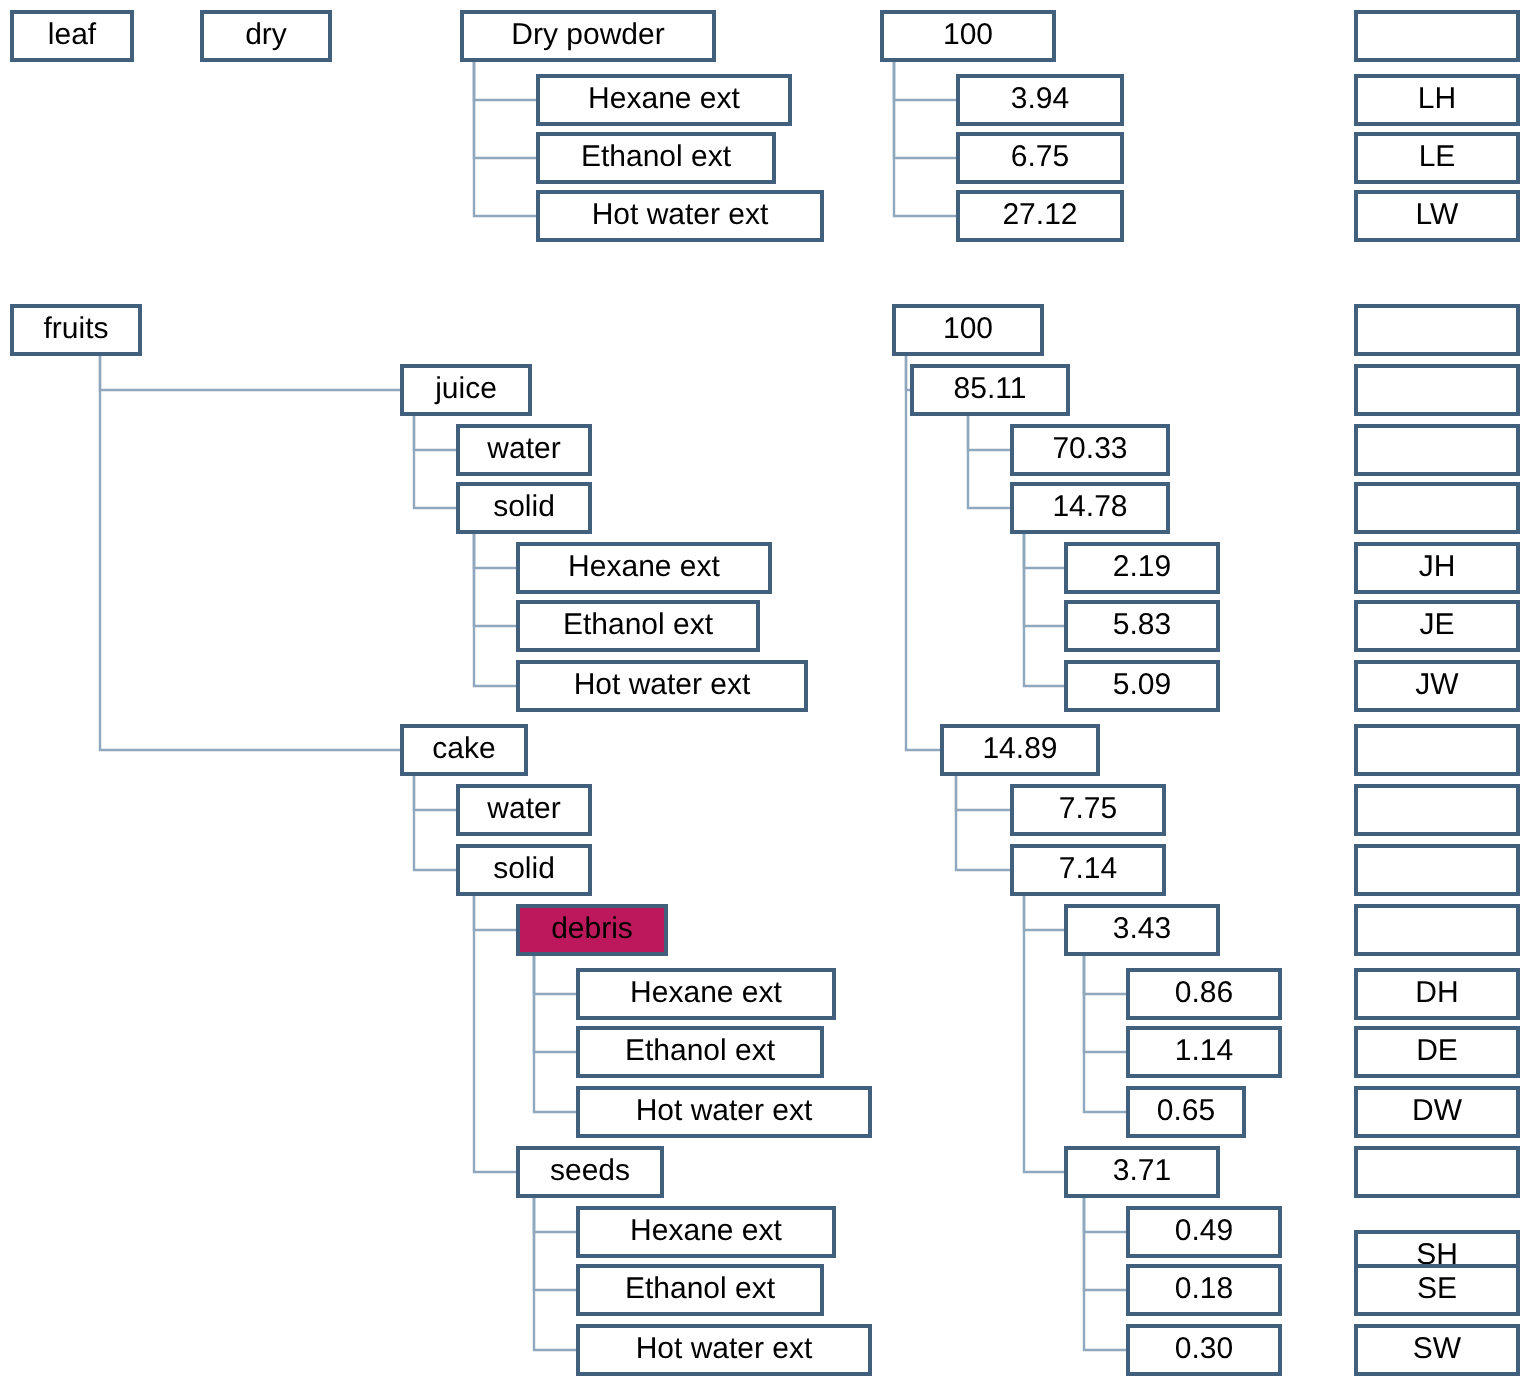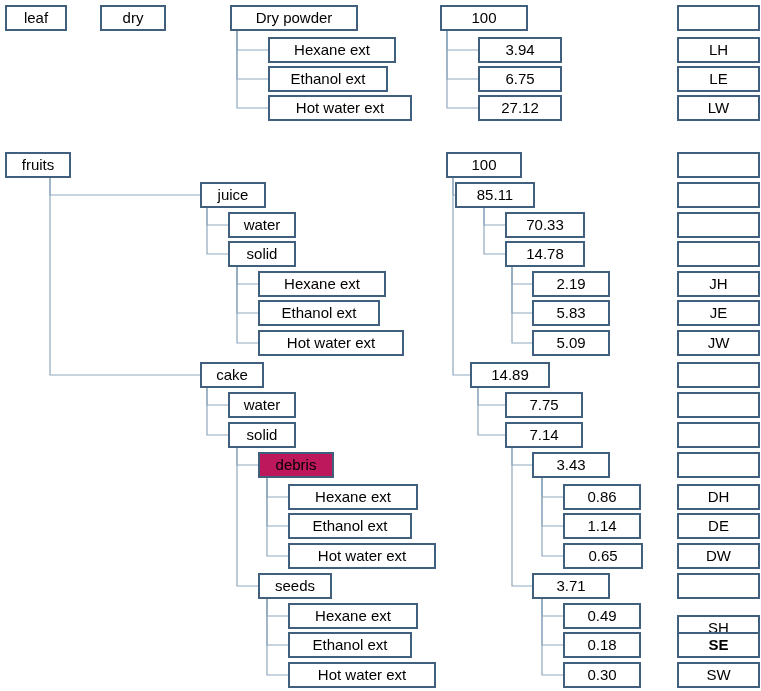--- a/index.html
+++ b/index.html
@@ -215,36 +215,36 @@
     <div class="node" style="left: 505px; top: 241px; width: 80px; border-color: rgb(65, 96, 126); background: rgb(255, 255, 255);">14.78</div>
     <div class="node" style="left: 532px; top: 271px; width: 78px; border-color: rgb(65, 96, 126); background: rgb(255, 255, 255);">2.19</div>
     <div class="node" style="left: 532px; top: 300px; width: 78px; border-color: rgb(65, 96, 126); background: rgb(255, 255, 255);">5.83</div>
     <div class="node" style="left: 532px; top: 330px; width: 78px; border-color: rgb(65, 96, 126); background: rgb(255, 255, 255);">5.09</div>
     <div class="node" style="left: 470px; top: 362px; width: 80px; border-color: rgb(65, 96, 126); background: rgb(255, 255, 255);">14.89</div>
     <div class="node" style="left: 505px; top: 392px; width: 78px; border-color: rgb(65, 96, 126); background: rgb(255, 255, 255);">7.75</div>
     <div class="node" style="left: 505px; top: 422px; width: 78px; border-color: rgb(65, 96, 126); background: rgb(255, 255, 255);">7.14</div>
     <div class="node" style="left: 532px; top: 452px; width: 78px; border-color: rgb(65, 96, 126); background: rgb(255, 255, 255);">3.43</div>
     <div class="node" style="left: 563px; top: 484px; width: 78px; border-color: rgb(65, 96, 126); background: rgb(255, 255, 255);">0.86</div>
     <div class="node" style="left: 563px; top: 513px; width: 78px; border-color: rgb(65, 96, 126); background: rgb(255, 255, 255);">1.14</div>
-    <div class="node" style="left: 563px; top: 543px; width: 80px; border-color: rgb(65, 96, 126); background: rgb(255, 255, 255);">0.65</div>
+    <div class="node" style="left: 563px; top: 543px; width: 60px; border-color: rgb(65, 96, 126); background: rgb(255, 255, 255);">0.65</div>
     <div class="node" style="left: 532px; top: 573px; width: 78px; border-color: rgb(65, 96, 126); background: rgb(255, 255, 255);">3.71</div>
     <div class="node" style="left: 563px; top: 603px; width: 78px; border-color: rgb(65, 96, 126); background: rgb(255, 255, 255);">0.49</div>
     <div class="node" style="left: 563px; top: 632px; width: 78px; border-color: rgb(65, 96, 126); background: rgb(255, 255, 255);">0.18</div>
     <div class="node" style="left: 563px; top: 662px; width: 78px; border-color: rgb(65, 96, 126); background: rgb(255, 255, 255);">0.30</div>
     <div class="node empty" style="left: 677px; top: 152px; width: 83px; border-color: rgb(65, 96, 126); background: rgb(255, 255, 255);"></div>
     <div class="node empty" style="left: 677px; top: 182px; width: 83px; border-color: rgb(65, 96, 126); background: rgb(255, 255, 255);"></div>
     <div class="node empty" style="left: 677px; top: 212px; width: 83px; border-color: rgb(65, 96, 126); background: rgb(255, 255, 255);"></div>
     <div class="node empty" style="left: 677px; top: 241px; width: 83px; border-color: rgb(65, 96, 126); background: rgb(255, 255, 255);"></div>
     <div class="node" style="left: 677px; top: 271px; width: 83px; border-color: rgb(65, 96, 126); background: rgb(255, 255, 255);">JH</div>
     <div class="node" style="left: 677px; top: 300px; width: 83px; border-color: rgb(65, 96, 126); background: rgb(255, 255, 255);">JE</div>
     <div class="node" style="left: 677px; top: 330px; width: 83px; border-color: rgb(65, 96, 126); background: rgb(255, 255, 255);">JW</div>
     <div class="node empty" style="left: 677px; top: 362px; width: 83px; border-color: rgb(65, 96, 126); background: rgb(255, 255, 255);"></div>
     <div class="node empty" style="left: 677px; top: 392px; width: 83px; border-color: rgb(65, 96, 126); background: rgb(255, 255, 255);"></div>
     <div class="node empty" style="left: 677px; top: 422px; width: 83px; border-color: rgb(65, 96, 126); background: rgb(255, 255, 255);"></div>
     <div class="node empty" style="left: 677px; top: 452px; width: 83px; border-color: rgb(65, 96, 126); background: rgb(255, 255, 255);"></div>
     <div class="node" style="left: 677px; top: 484px; width: 83px; border-color: rgb(65, 96, 126); background: rgb(255, 255, 255);">DH</div>
     <div class="node" style="left: 677px; top: 513px; width: 83px; border-color: rgb(65, 96, 126); background: rgb(255, 255, 255);">DE</div>
     <div class="node" style="left: 677px; top: 543px; width: 83px; border-color: rgb(65, 96, 126); background: rgb(255, 255, 255);">DW</div>
     <div class="node empty" style="left: 677px; top: 573px; width: 83px; border-color: rgb(65, 96, 126); background: rgb(255, 255, 255);"></div>
     <div class="node" style="left: 677px; top: 603px; width: 83px; border-color: rgb(65, 96, 126); background: rgb(255, 255, 255); margin-top: 12px;">SH</div>
-    <div class="node" style="left: 677px; top: 632px; width: 83px; border-color: rgb(65, 96, 126); background: rgb(255, 255, 255); font-weight: bold;">SE</div>
+    <div class="node" style="left: 677px; top: 632px; width: 83px; border-color: rgb(65, 96, 126); background: rgb(255, 255, 255);">SE</div>
     <div class="node" style="left: 677px; top: 662px; width: 83px; border-color: rgb(65, 96, 126); background: rgb(255, 255, 255);">SW</div>
   </div>
 
 </body></html>

